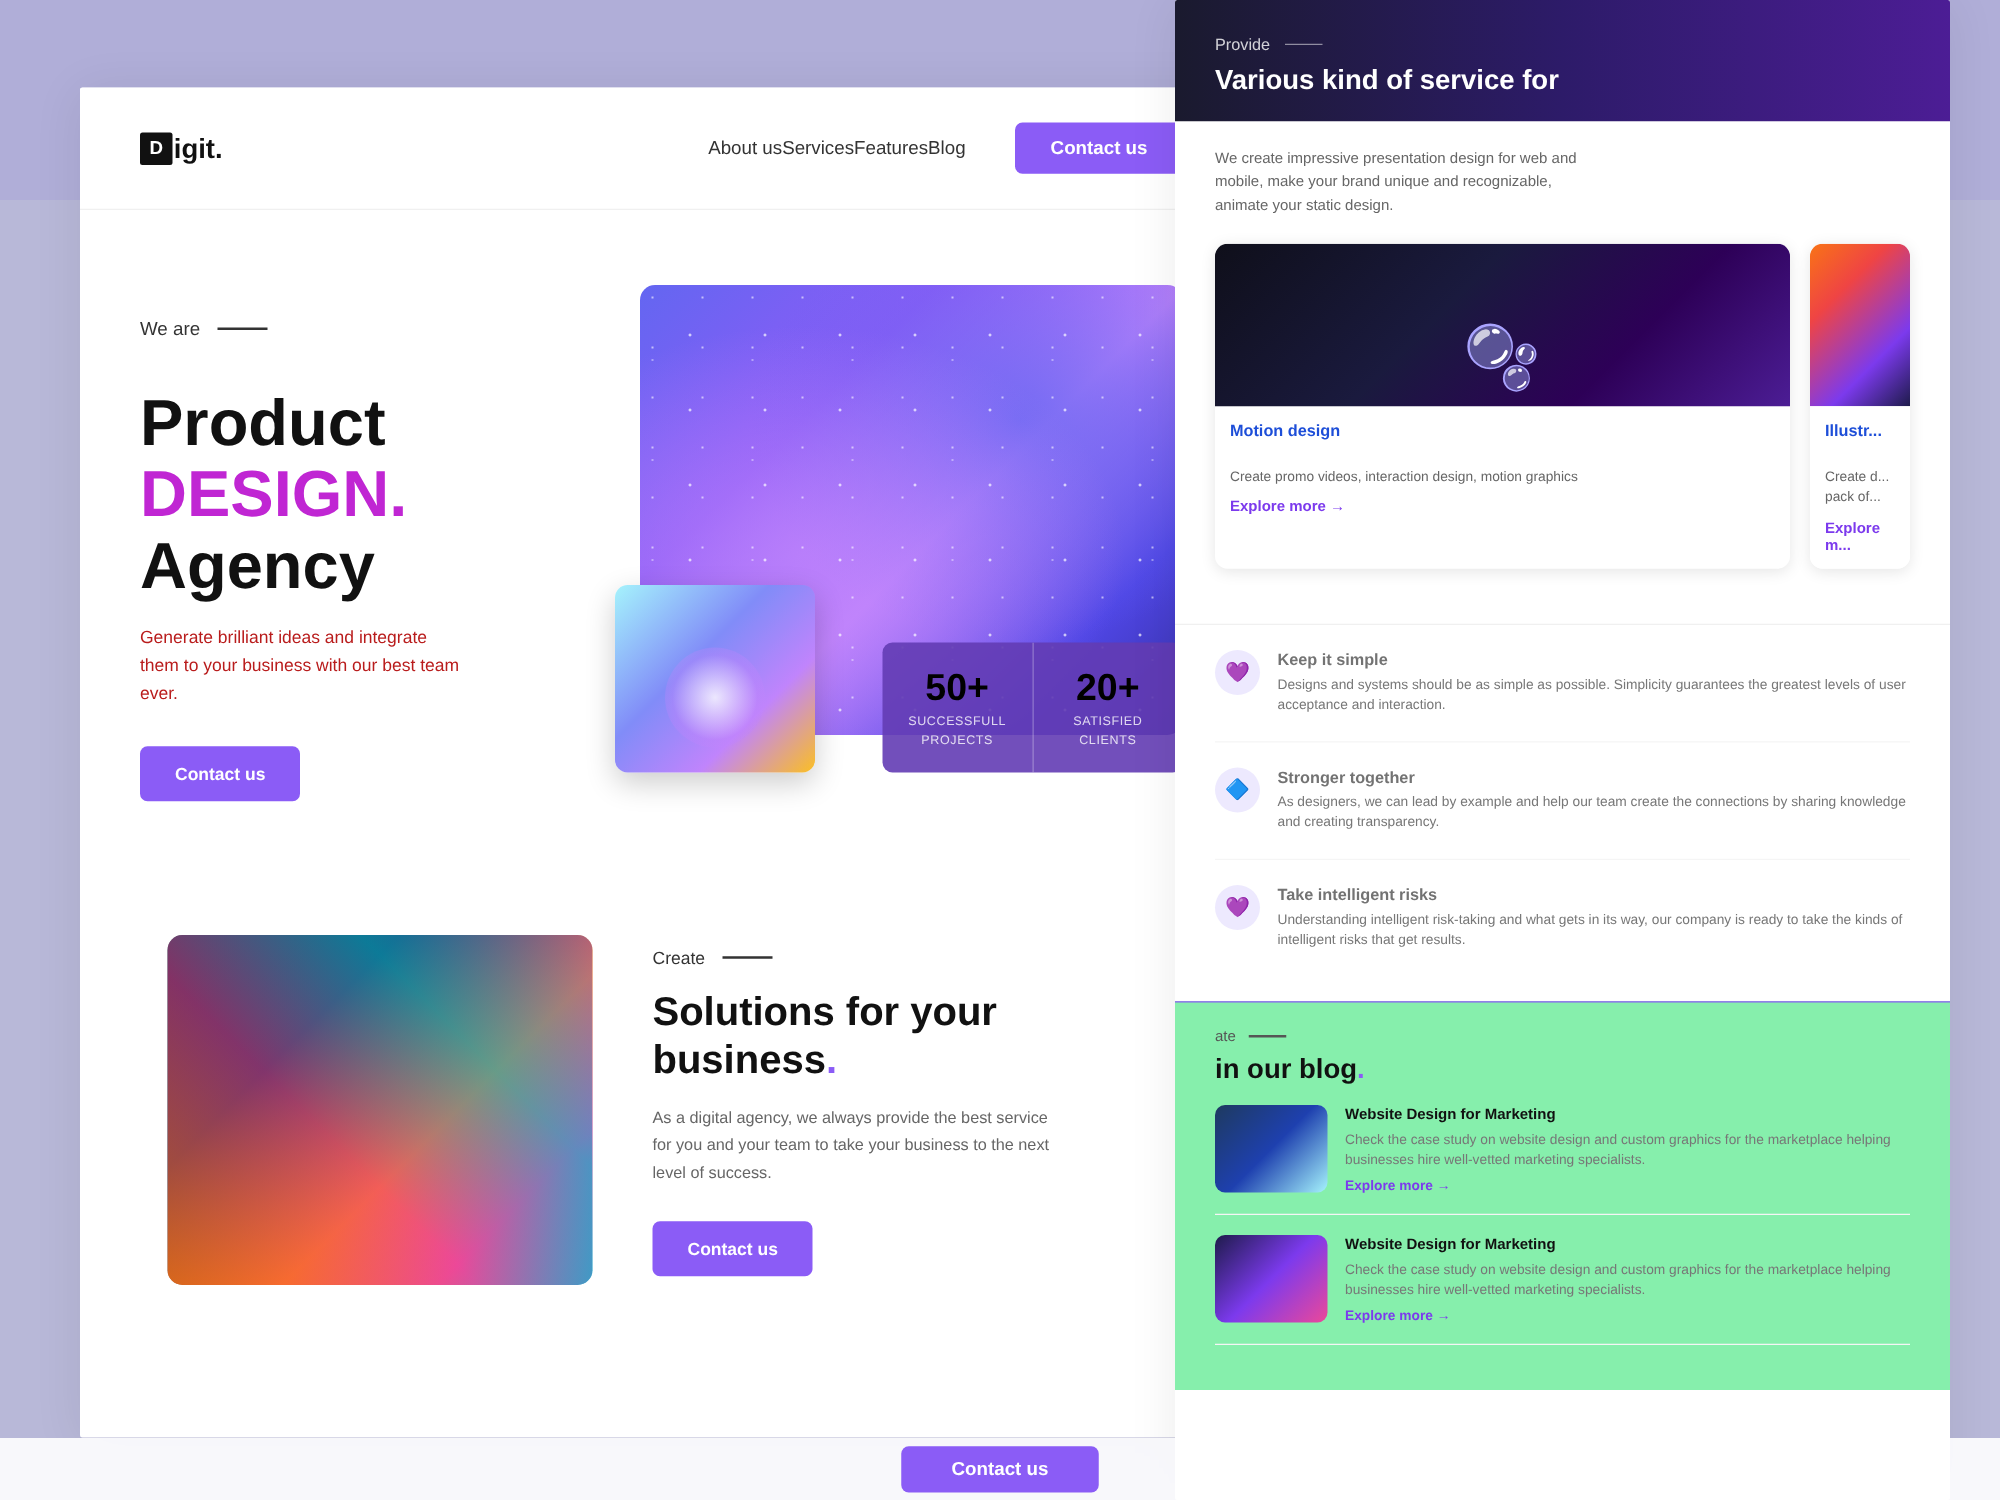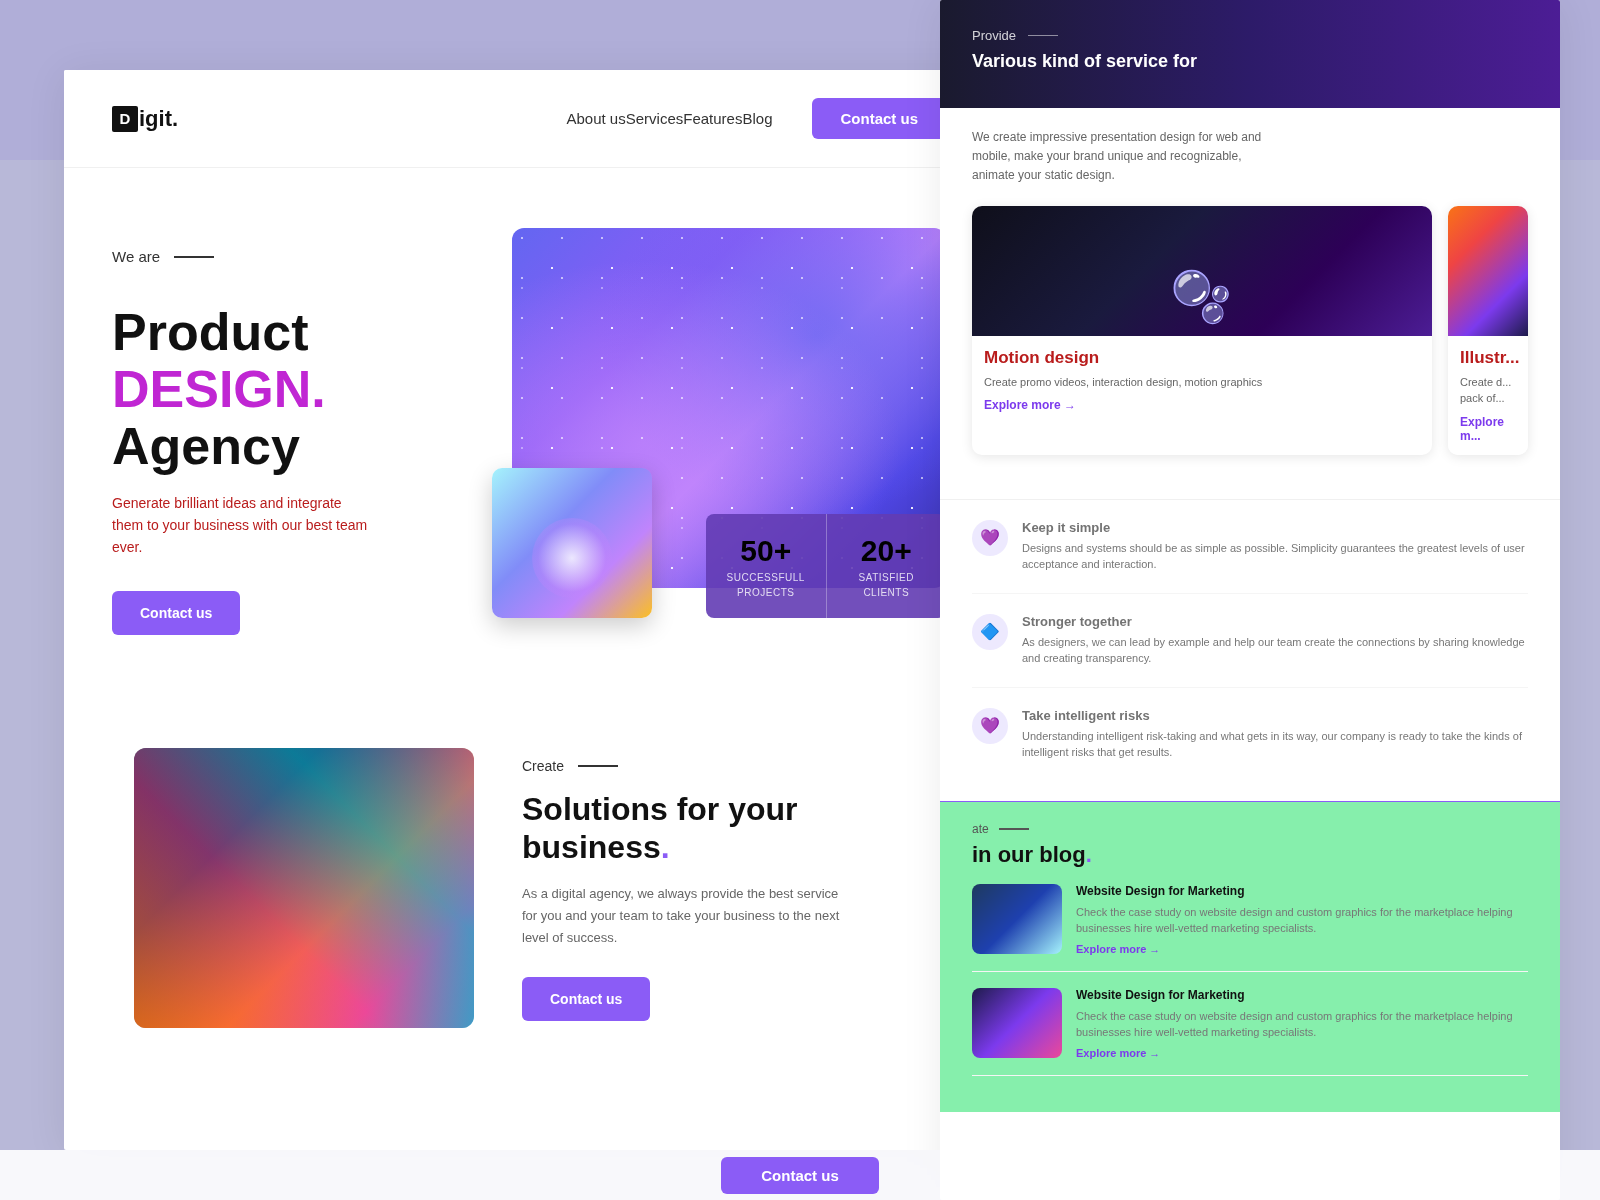--- a/index.html
+++ b/index.html
@@ -105,21 +105,21 @@
       font-size: 15px;
       font-weight: 600;
       cursor: pointer;
     }
 
     
     .hero-section {
       display: flex;
       padding: 60px 48px 40px;
       gap: 40px;
-      align-items: flex-start;
+      align-items: center;
     }
     .hero-text {
       flex: 0 0 360px;
       padding-top: 20px;
     }
     .hero-we-are {
       display: flex;
       align-items: center;
       gap: 14px;
       font-size: 15px;
@@ -336,24 +336,24 @@
       color: rgba(255,255,255,0.8);
       font-size: 13px;
       margin-bottom: 8px;
     }
     .rp-provide-line {
       width: 30px;
       height: 1px;
       background: rgba(255,255,255,0.5);
     }
     .rp-title {
-      font-size: 18px;
+      font-size: 22px;
       font-weight: 800;
       color: #fff;
-      margin-bottom: 16px;
+      margin-bottom: 0;
     }
 
     
     .rp-service-area {
       padding: 20px 32px;
       background: #fff;
     }
     .rp-desc {
       font-size: 12px;
       color: #666;
@@ -393,24 +393,24 @@
       filter: hue-rotate(60deg);
     }
     .rp-card-image.orange {
       background: linear-gradient(135deg, #f97316 0%, #ef4444 30%, #7c3aed 70%, #1e1b4b 100%);
     }
     .rp-card-body {
       padding: 12px;
       background: #fff;
     }
     .rp-card-title {
-      font-size: 17px;
+      font-size: 13px;
       font-weight: 700;
-      color: #b91c1c;
-      margin-bottom: 6px;
+      color: #1d4ed8;
+      margin-bottom: 22px;
     }
     .rp-card-desc {
       font-size: 11px;
       color: #666;
       line-height: 1.5;
     }
     .rp-explore {
       font-size: 12px;
       color: #7c3aed;
       font-weight: 600;

